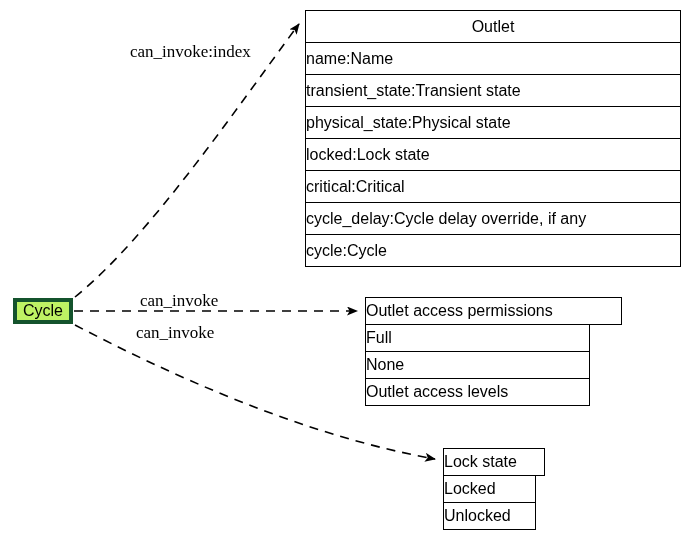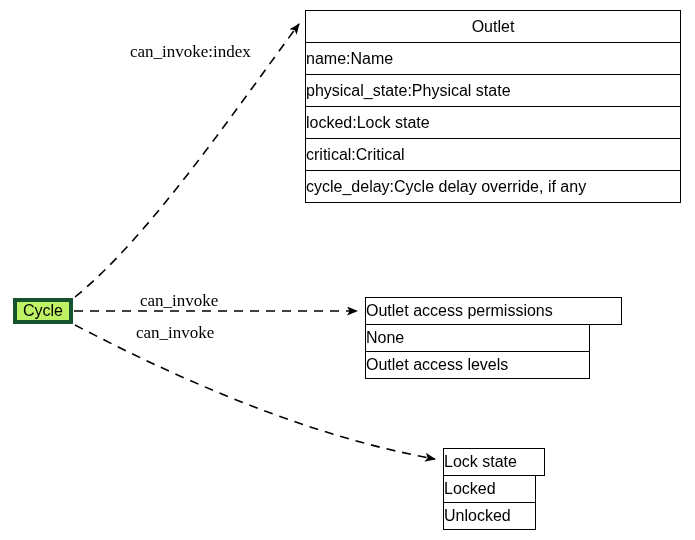--- a/index.html
+++ b/index.html
@@ -156,28 +156,31 @@
 
   <div class="edge-label" id="label-can-invoke-1">can_invoke</div>
 
   <div class="edge-label" id="label-can-invoke-2">can_invoke</div>
 
   <div id="node-cycle">Cycle</div>
 
   <div class="entity" id="entity-outlet">
     <div class="row head center">Outlet</div>
     <div class="row body left">name:Name</div>
+    <div class="row body left">transient_state:Transient state</div>
     <div class="row body left">physical_state:Physical state</div>
     <div class="row body left">locked:Lock state</div>
     <div class="row body left">critical:Critical</div>
     <div class="row body left">cycle_delay:Cycle delay override, if any</div>
+    <div class="row body left">cycle:Cycle</div>
   </div>
 
   <div class="entity" id="entity-permissions">
     <div class="row head left">Outlet access permissions</div>
+    <div class="row body left">Full</div>
     <div class="row body left">None</div>
     <div class="row body left">Outlet access levels</div>
   </div>
 
   <div class="entity" id="entity-lockstate">
     <div class="row head left">Lock state</div>
     <div class="row body left">Locked</div>
     <div class="row body left">Unlocked</div>
   </div>
 

